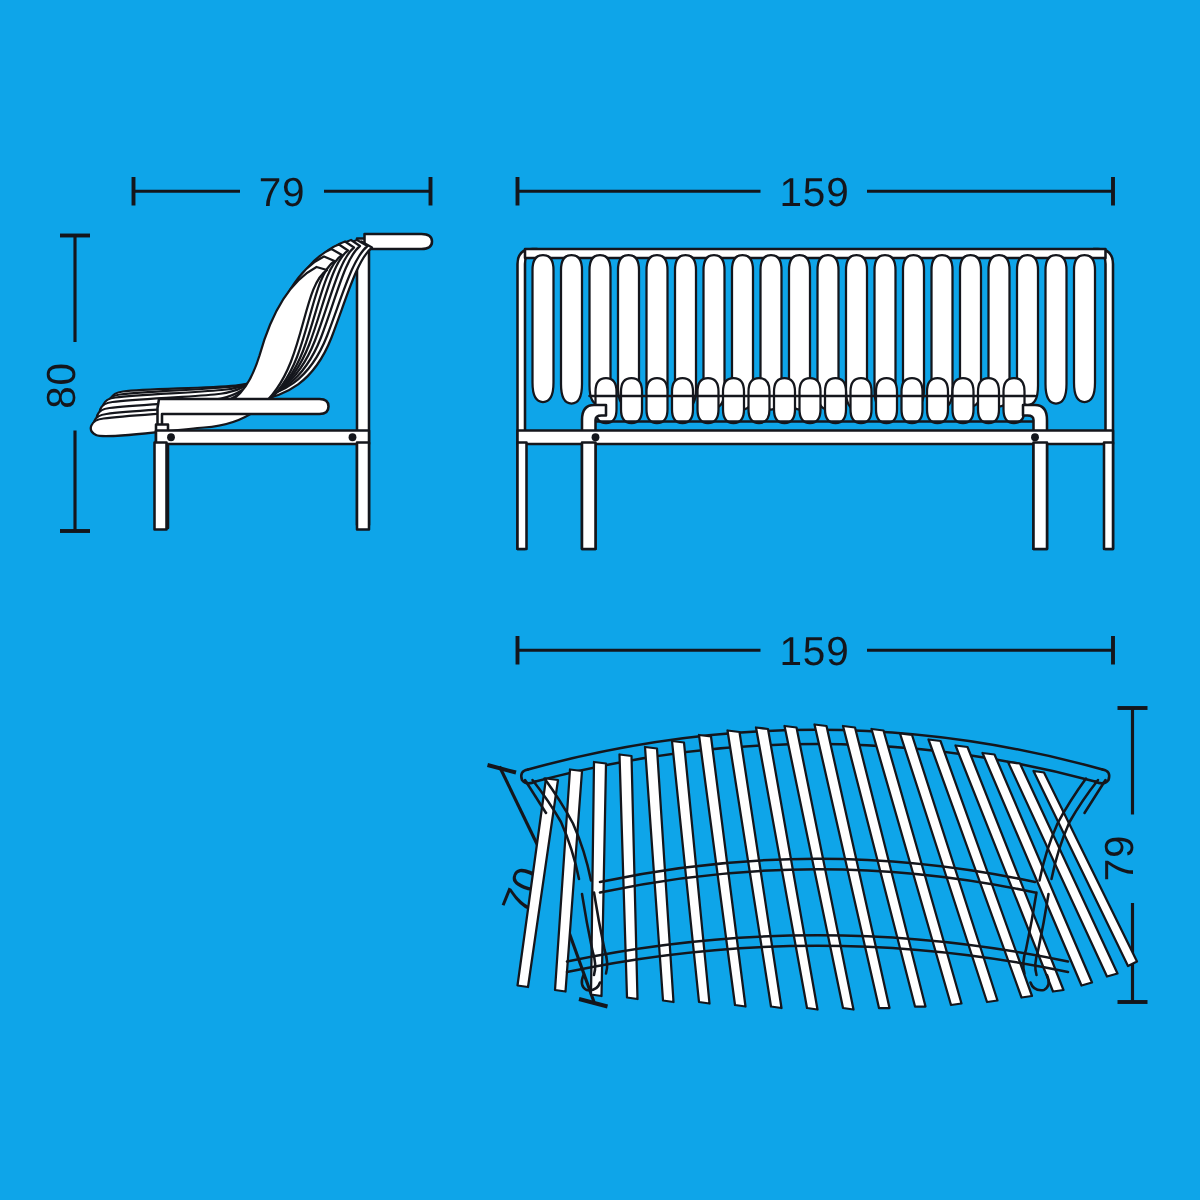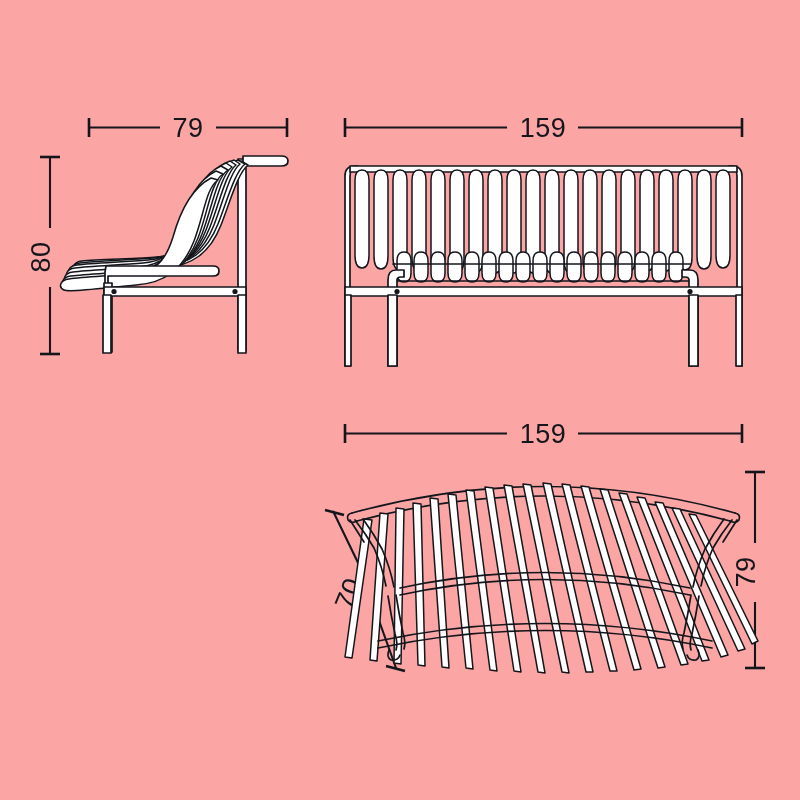--- a/index.html
+++ b/index.html
@@ -12,21 +12,21 @@
     width: 800px;
     height: 800px;
     font-family: "Liberation Sans", sans-serif;
     overflow: hidden;
     position: relative;
   }
   #sheet {
     position: relative;
     width: 800px;
     height: 800px;
-    background: #fca5a5;
+    background: #0ea5e9;
   }
   svg.drawing {
     position: absolute;
     left: 0;
     top: 0;
     width: 800px;
     height: 800px;
     display: block;
   }
   .dimtext {

